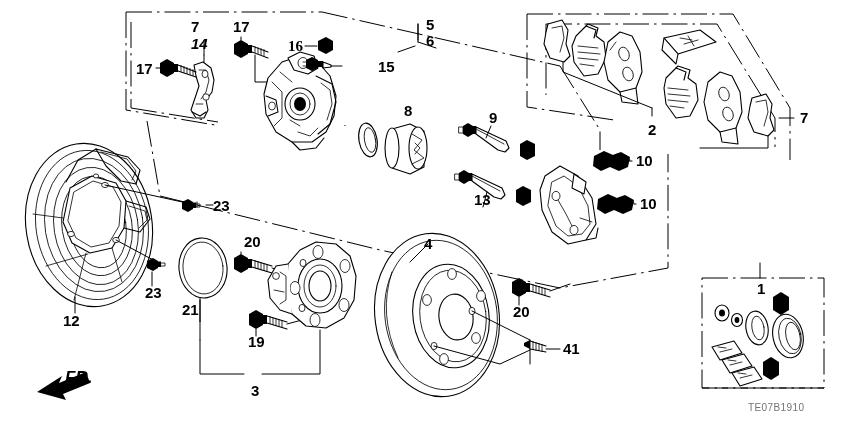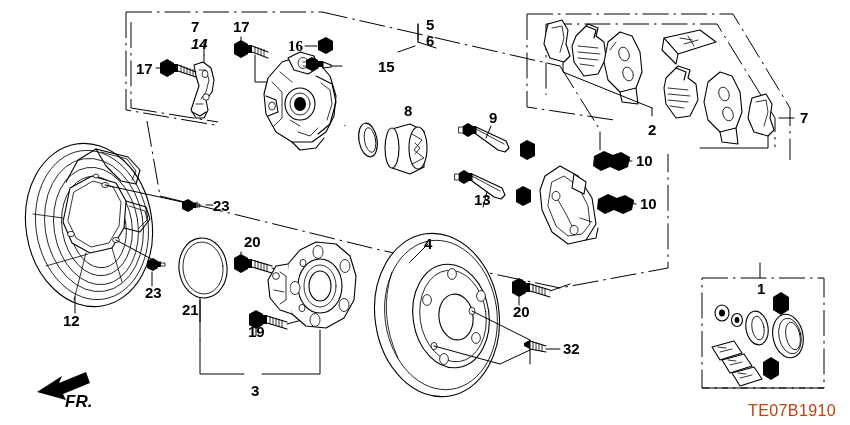--- a/index.html
+++ b/index.html
@@ -39,23 +39,23 @@
     font-family: "Liberation Sans", sans-serif;
     font-size: 17px;
     font-weight: bold;
     font-style: italic;
     color: #000000;
     white-space: nowrap;
   }
   .code-text {
     position: absolute;
     font-family: "Liberation Sans", sans-serif;
-    font-size: 16px;
+    font-size: 10px;
     font-weight: normal;
-    color: #c2410c;
+    color: #737373;
     letter-spacing: 0.4px;
     white-space: nowrap;
   }
 </style>
 </head>
 <body>
 
 <div id="diagram-root">
 
   <svg id="parts-svg" viewBox="0 0 850 425">
@@ -496,24 +496,24 @@
   <div class="lbl" style="left:640px; top:196px;">10</div>
   <div class="lbl" style="left:191px; top:19px;">7</div>
   <div class="lbl" style="left:63px;  top:313px;">12</div>
   <div class="lbl" style="left:474px; top:192px;">13</div>
   <div class="lbl" style="left:191px; top:36px;font-style:italic;">14</div>
   <div class="lbl" style="left:344px; top:59px;margin-left:34px;">15</div>
   <div class="lbl" style="left:288px; top:39px;font-family:Liberation Serif, serif;">16</div>
   <div class="lbl" style="left:233px; top:19px;">17</div>
   <div class="lbl" style="left:136px; top:61px;">17</div>
   <div class="lbl" style="left:513px; top:304px;">20</div>
-  <div class="lbl" style="left:248px; top:324px;">19</div>
+  <div class="lbl" style="left:248px; top:334px;">19</div>
   <div class="lbl" style="left:244px; top:234px;">20</div>
   <div class="lbl" style="left:182px; top:302px;">21</div>
-  <div class="lbl" style="left:563px; top:341px;">32</div>
+  <div class="lbl" style="left:563px; top:341px;">41</div>
   <div class="lbl" style="left:213px; top:198px;">23</div>
   <div class="lbl" style="left:145px; top:285px;">23</div>
 
-  <div class="fr-text" style="left:65px; top:368px;margin-top:24px;">FR.</div>
+  <div class="fr-text" style="left:65px; top:368px;">FR.</div>
 
   <div class="code-text" style="left:748px; top:402px;">TE07B1910</div>
 
 </div>
 
 </body></html>

